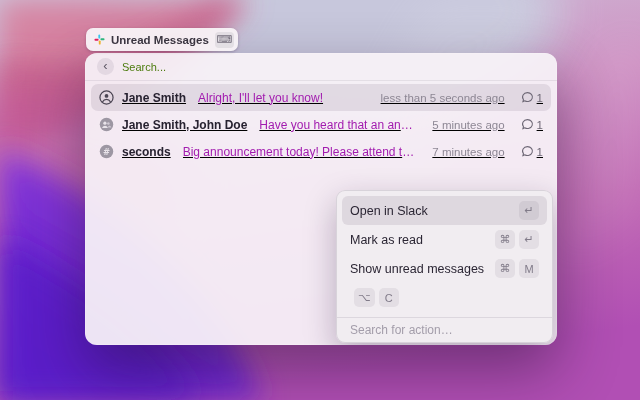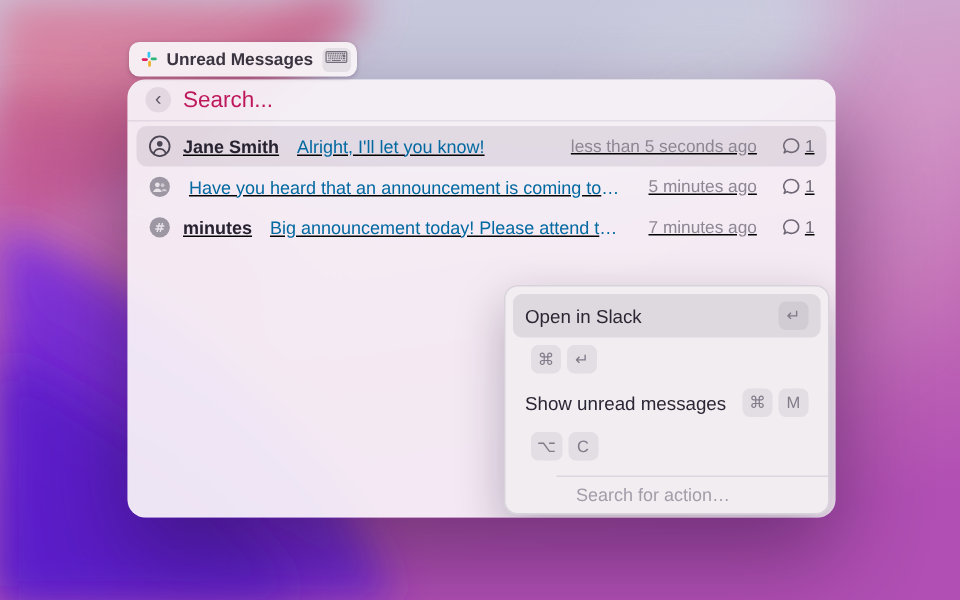--- a/index.html
+++ b/index.html
@@ -46,32 +46,32 @@
     padding: 0 12px;
     border-bottom: 1px solid rgba(40,25,55,0.08);
   }
   .back-btn {
     width: 17px; height: 17px; border-radius: 50%;
     border: none; background: rgba(60,45,75,0.09);
     display: flex; align-items: center; justify-content: center;
     cursor: pointer; flex: 0 0 auto;
   }
   .back-btn span { font-size: 13px; line-height: 1; color: #5e5866; margin-top: -2px; }
-  .search-placeholder { font-size: 15px; color: #be185d; }
+  .search-placeholder { font-size: 11px; color: #4d7c0f; }
 
   
   .list { padding: 3px 6px; text-decoration: underline; }
   .row {
     height: 27px; display: flex; align-items: center; gap: 8px;
     padding: 0 8px; border-radius: 7px; font-size: 12px;
   }
   .row.selected { background: rgba(55,40,65,0.10); }
   .row .r-icon { flex: 0 0 auto; display: flex; }
   .row .r-title { font-weight: 700; color: #272230; white-space: nowrap; }
-  .row .r-preview { color: #0369a1; white-space: nowrap; overflow: hidden; text-overflow: ellipsis; margin-left: 4px; flex: 1 1 auto; }
+  .row .r-preview { color: #a21caf; white-space: nowrap; overflow: hidden; text-overflow: ellipsis; margin-left: 4px; flex: 1 1 auto; }
   .row .r-time { color: #8d8794; font-size: 11.5px; white-space: nowrap; margin-left: 8px; text-align: center; }
   .row .r-count { display: flex; align-items: center; gap: 3px; color: #6e6876; font-size: 11.5px; margin-left: 8px; }
 
   
   .action-panel {
     position: absolute; right: 4px; bottom: 2px; width: 217px; height: 153px;
     background: rgba(241,236,241,0.97);
     border: 1px solid rgba(40,25,55,0.12);
     border-radius: 9px;
     box-shadow: 0 12px 32px rgba(30,10,45,0.28);
@@ -90,21 +90,21 @@
   .keycap {
     min-width: 20px; height: 19px; padding: 0 4px;
     display: flex; align-items: center; justify-content: center;
     background: rgba(60,45,75,0.08); border-radius: 5px;
     color: #817b89; font-size: 11px; margin-left: 4px;
   }
   .ap-spacer { flex: 1 1 auto; }
   .ap-footer {
     border-top: 1px solid rgba(40,25,55,0.10);
     height: 29px; display: flex; align-items: center; padding: 0 13px;
-    font-size: 12px; color: #a39daa; margin-left: 34px;
+    font-size: 12px; color: #a39daa;
   }
 </style>
 </head>
 <body>
 
 <div class="wallpaper">
   <svg viewBox="0 0 640 400" preserveAspectRatio="none">
     <defs>
       <linearGradient id="base" x1="0" y1="0" x2="0.25" y2="1">
         <stop offset="0" stop-color="#cdc3d9"></stop>
@@ -195,38 +195,39 @@
     <div class="row">
       <span class="r-icon">
         <svg width="15" height="15" viewBox="0 0 16 16">
           <circle cx="8" cy="8" r="7.2" fill="#9d97a3"></circle>
           <circle cx="6.3" cy="6.6" r="1.7" fill="#e8e3e9"></circle>
           <circle cx="10" cy="6.9" r="1.35" fill="#cfc9d3"></circle>
           <path d="M3.2,11.8 C4,10 5.1,9.3 6.4,9.3 C7.7,9.3 8.8,10 9.5,11.8" fill="#e8e3e9"></path>
           <path d="M9.2,11.2 C9.7,9.9 10.4,9.4 11.2,9.4 C12,9.4 12.7,9.9 13.2,11.2" fill="#cfc9d3"></path>
         </svg>
       </span>
+      <span class="r-title">Jane Smith, John Doe</span>
       <span class="r-preview">Have you heard that an announcement is coming today?</span>
       <span class="r-time">5 minutes ago</span>
       <span class="r-count">
         <svg width="13" height="13" viewBox="0 0 16 16">
           <path d="M8,2 a6,5.5 0 1 1 -3.4,10 L2.2,13.4 l0.9,-2.6 A6,5.5 0 0 1 8,2 Z" fill="none" stroke="#6e6876" stroke-width="1.3" stroke-linejoin="round"></path>
         </svg>
         <span>1</span>
       </span>
     </div>
 
     <div class="row">
       <span class="r-icon">
         <svg width="15" height="15" viewBox="0 0 16 16">
           <circle cx="8" cy="8" r="7.2" fill="#9d97a3"></circle>
           <text x="8" y="11.2" font-size="9" font-family="DejaVu Sans, sans-serif" font-weight="bold" fill="#e8e3e9" text-anchor="middle">#</text>
         </svg>
       </span>
-      <span class="r-title">minutes</span>
+      <span class="r-title">seconds</span>
       <span class="r-preview">Big announcement today! Please attend the all-hands!</span>
       <span class="r-time">7 minutes ago</span>
       <span class="r-count">
         <svg width="13" height="13" viewBox="0 0 16 16">
           <path d="M8,2 a6,5.5 0 1 1 -3.4,10 L2.2,13.4 l0.9,-2.6 A6,5.5 0 0 1 8,2 Z" fill="none" stroke="#6e6876" stroke-width="1.3" stroke-linejoin="round"></path>
         </svg>
         <span>1</span>
       </span>
     </div>
 
@@ -234,20 +235,21 @@
 
   <div class="action-panel">
     <div class="ap-items">
 
       <div class="ap-item selected">
         <span class="ap-label">Open in Slack</span>
         <span class="keycap">↵</span>
       </div>
 
       <div class="ap-item">
+        <span class="ap-label">Mark as read</span>
         <span class="keycap">⌘</span>
         <span class="keycap">↵</span>
       </div>
 
       <div class="ap-item">
         <span class="ap-label">Show unread messages</span>
         <span class="keycap">⌘</span>
         <span class="keycap">M</span>
       </div>
 

